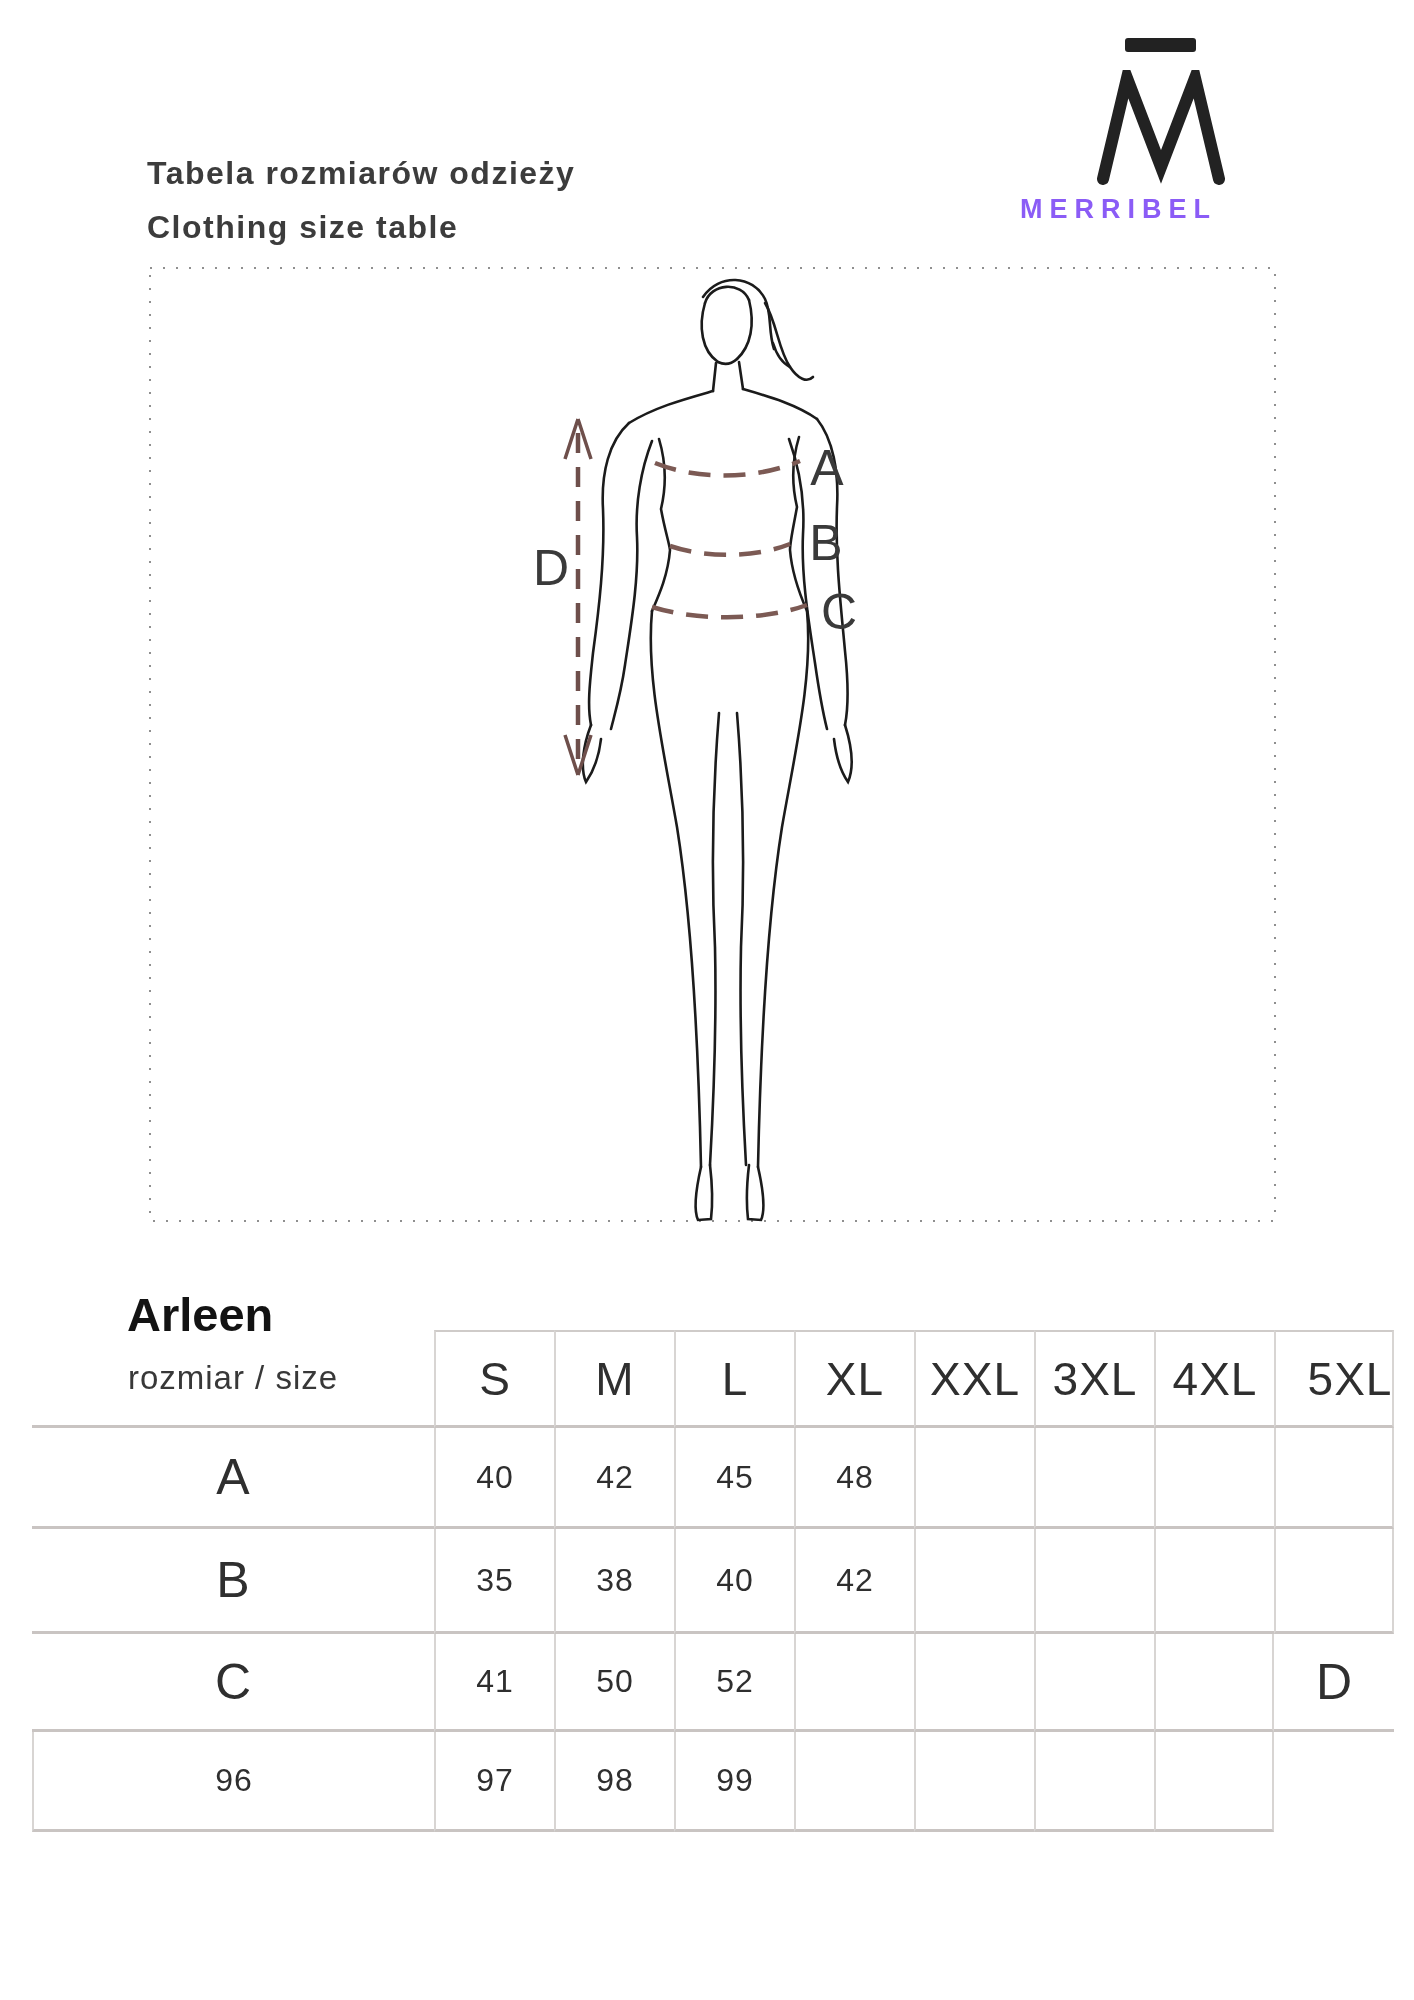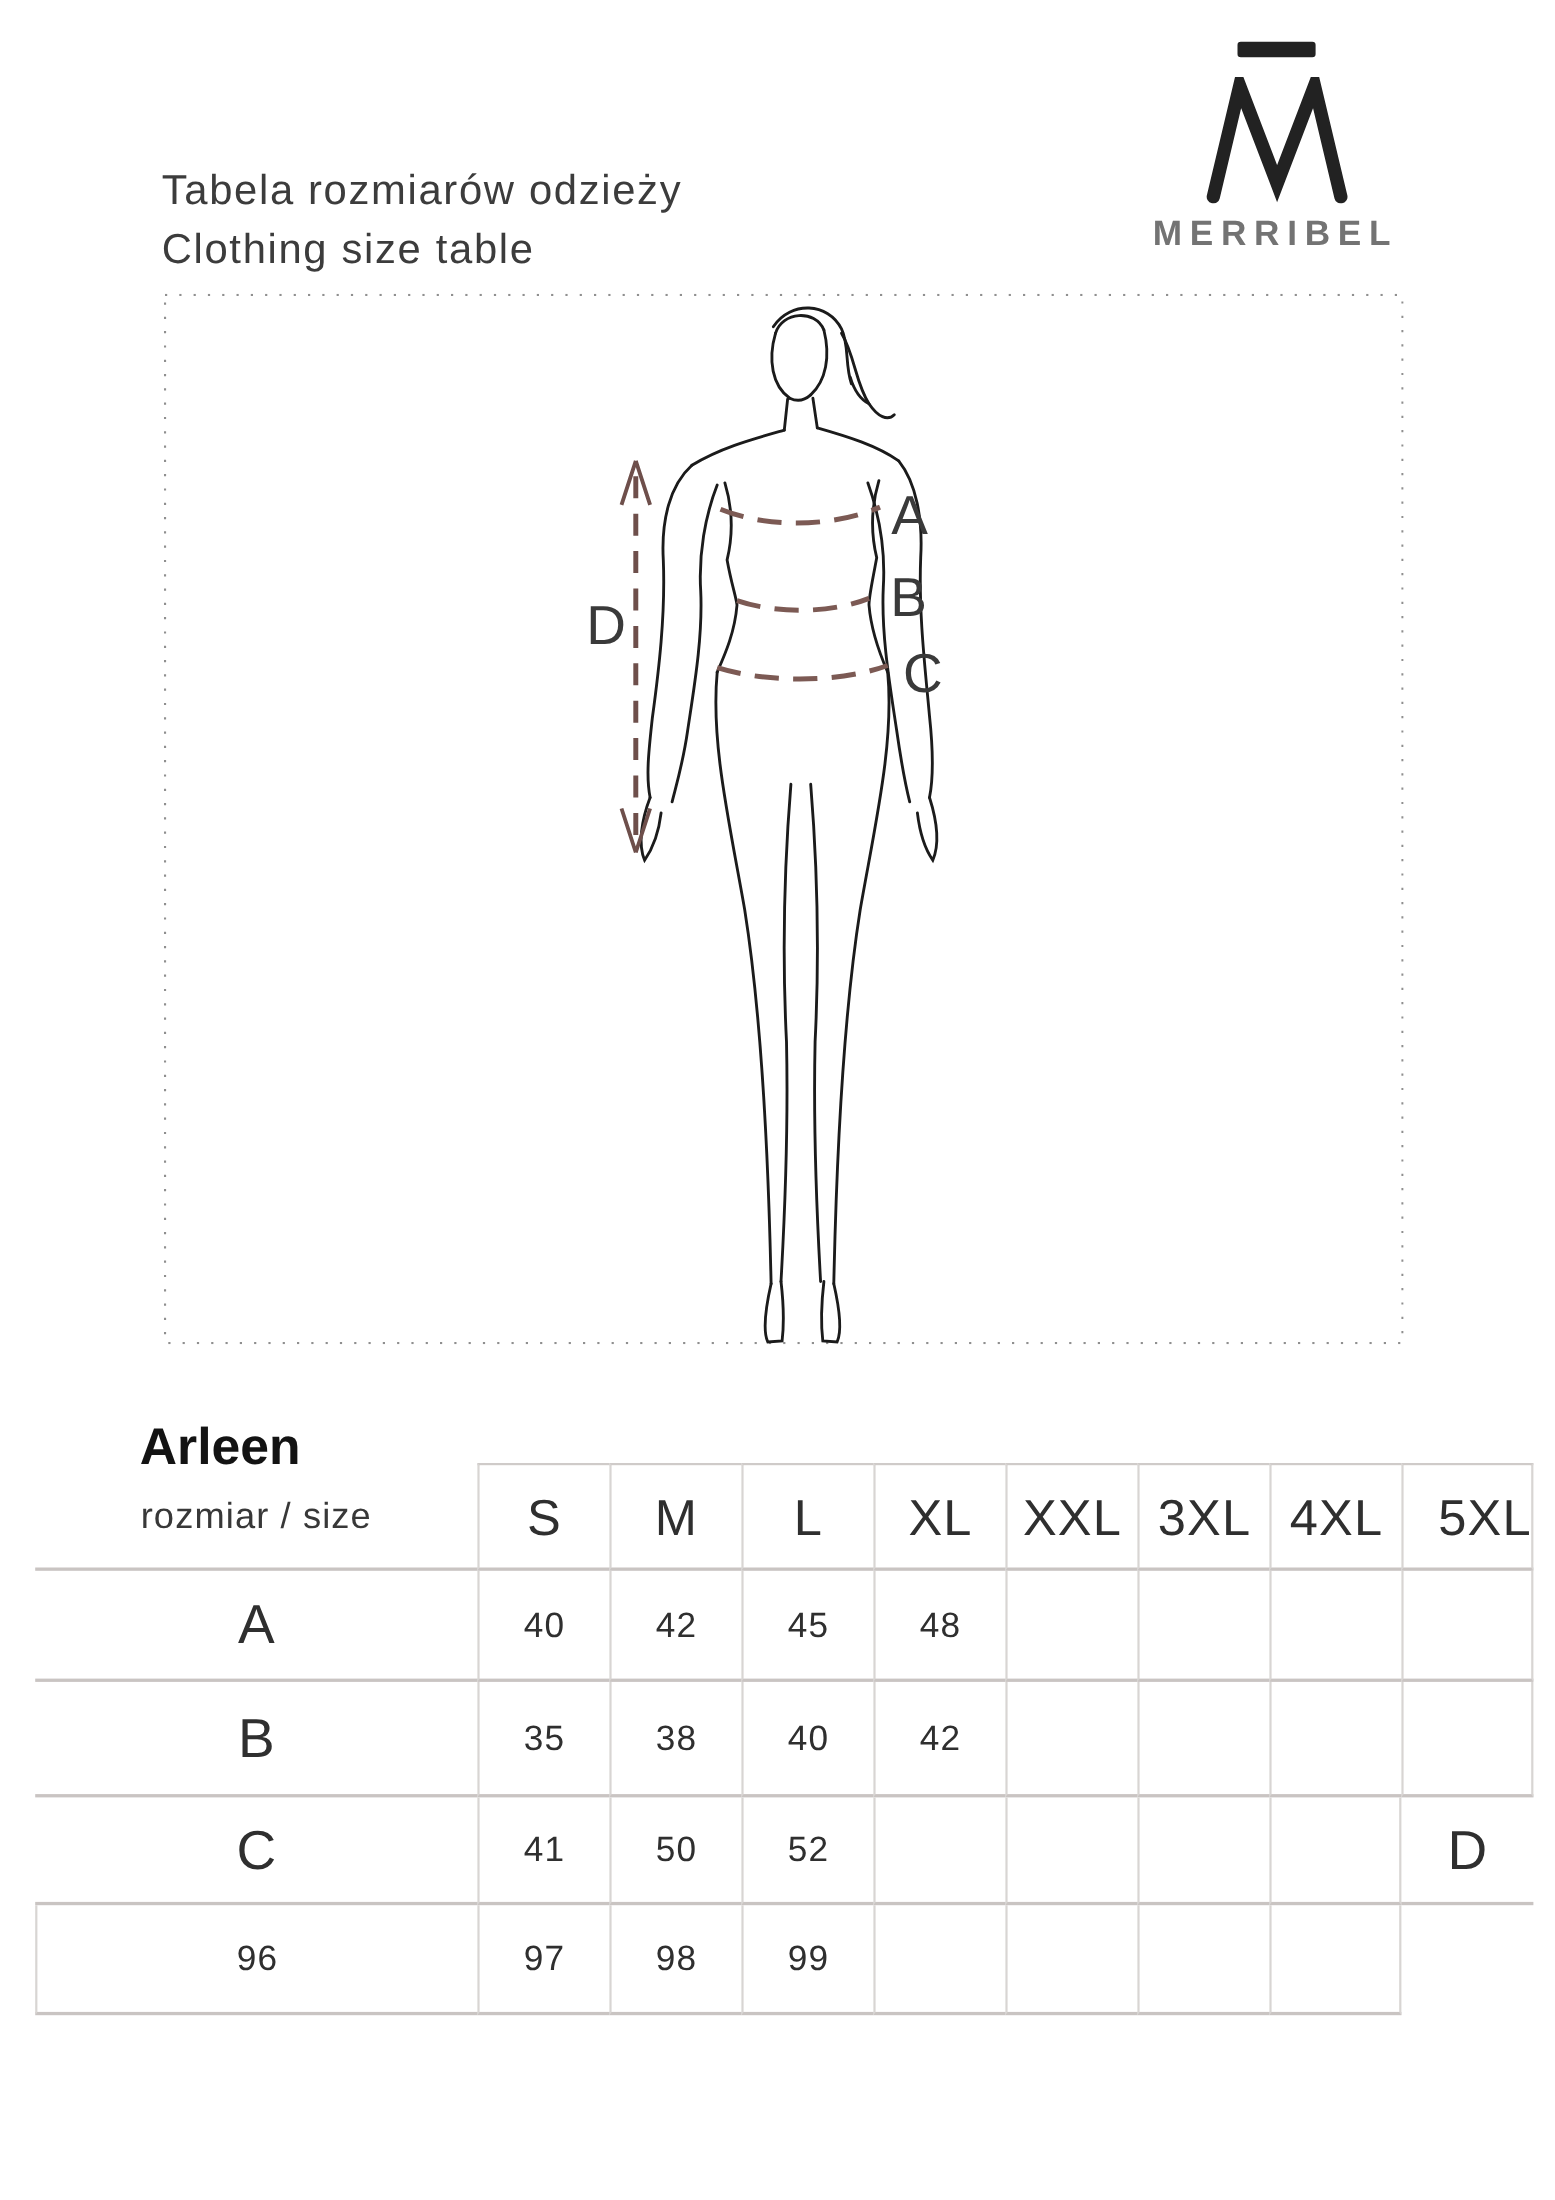--- a/index.html
+++ b/index.html
@@ -6,32 +6,32 @@
   #stage{
     position:relative;
     width:1414px;height:2000px;
     background:#ffffff;
     font-family:"Liberation Sans", sans-serif;
     overflow:hidden;
   }
   
   .title-block{
     position:absolute;left:147px;top:146px;
-    font-size:38px;line-height:54px;letter-spacing:1.5px;
-    font-weight:400;color:#3c3c3c;
+    font-size:32px;line-height:54px;letter-spacing:1.5px;
+    font-weight:700;color:#3c3c3c;
   }
   
   .logo-bar{
     position:absolute;left:1125px;top:38px;width:71px;height:14px;
     background:#222222;border-radius:3px;
   }
   .logo-m{position:absolute;left:1096px;top:70px;}
   .brand-name{
-    position:absolute;left:1048px;top:194px;
-    font-size:32px;font-weight:700;letter-spacing:7px;color:#737373;
+    position:absolute;left:1020px;top:194px;
+    font-size:27px;font-weight:700;letter-spacing:7px;color:#8b5cf6;
   }
   
   .figure-svg{position:absolute;left:149px;top:267px;}
   .measure-label{
     font-family:"Liberation Sans", sans-serif;
     font-weight:300;font-size:50px;fill:#3a3a3a;
   }
   
   .product-name{
     position:absolute;left:127px;top:1287px;

